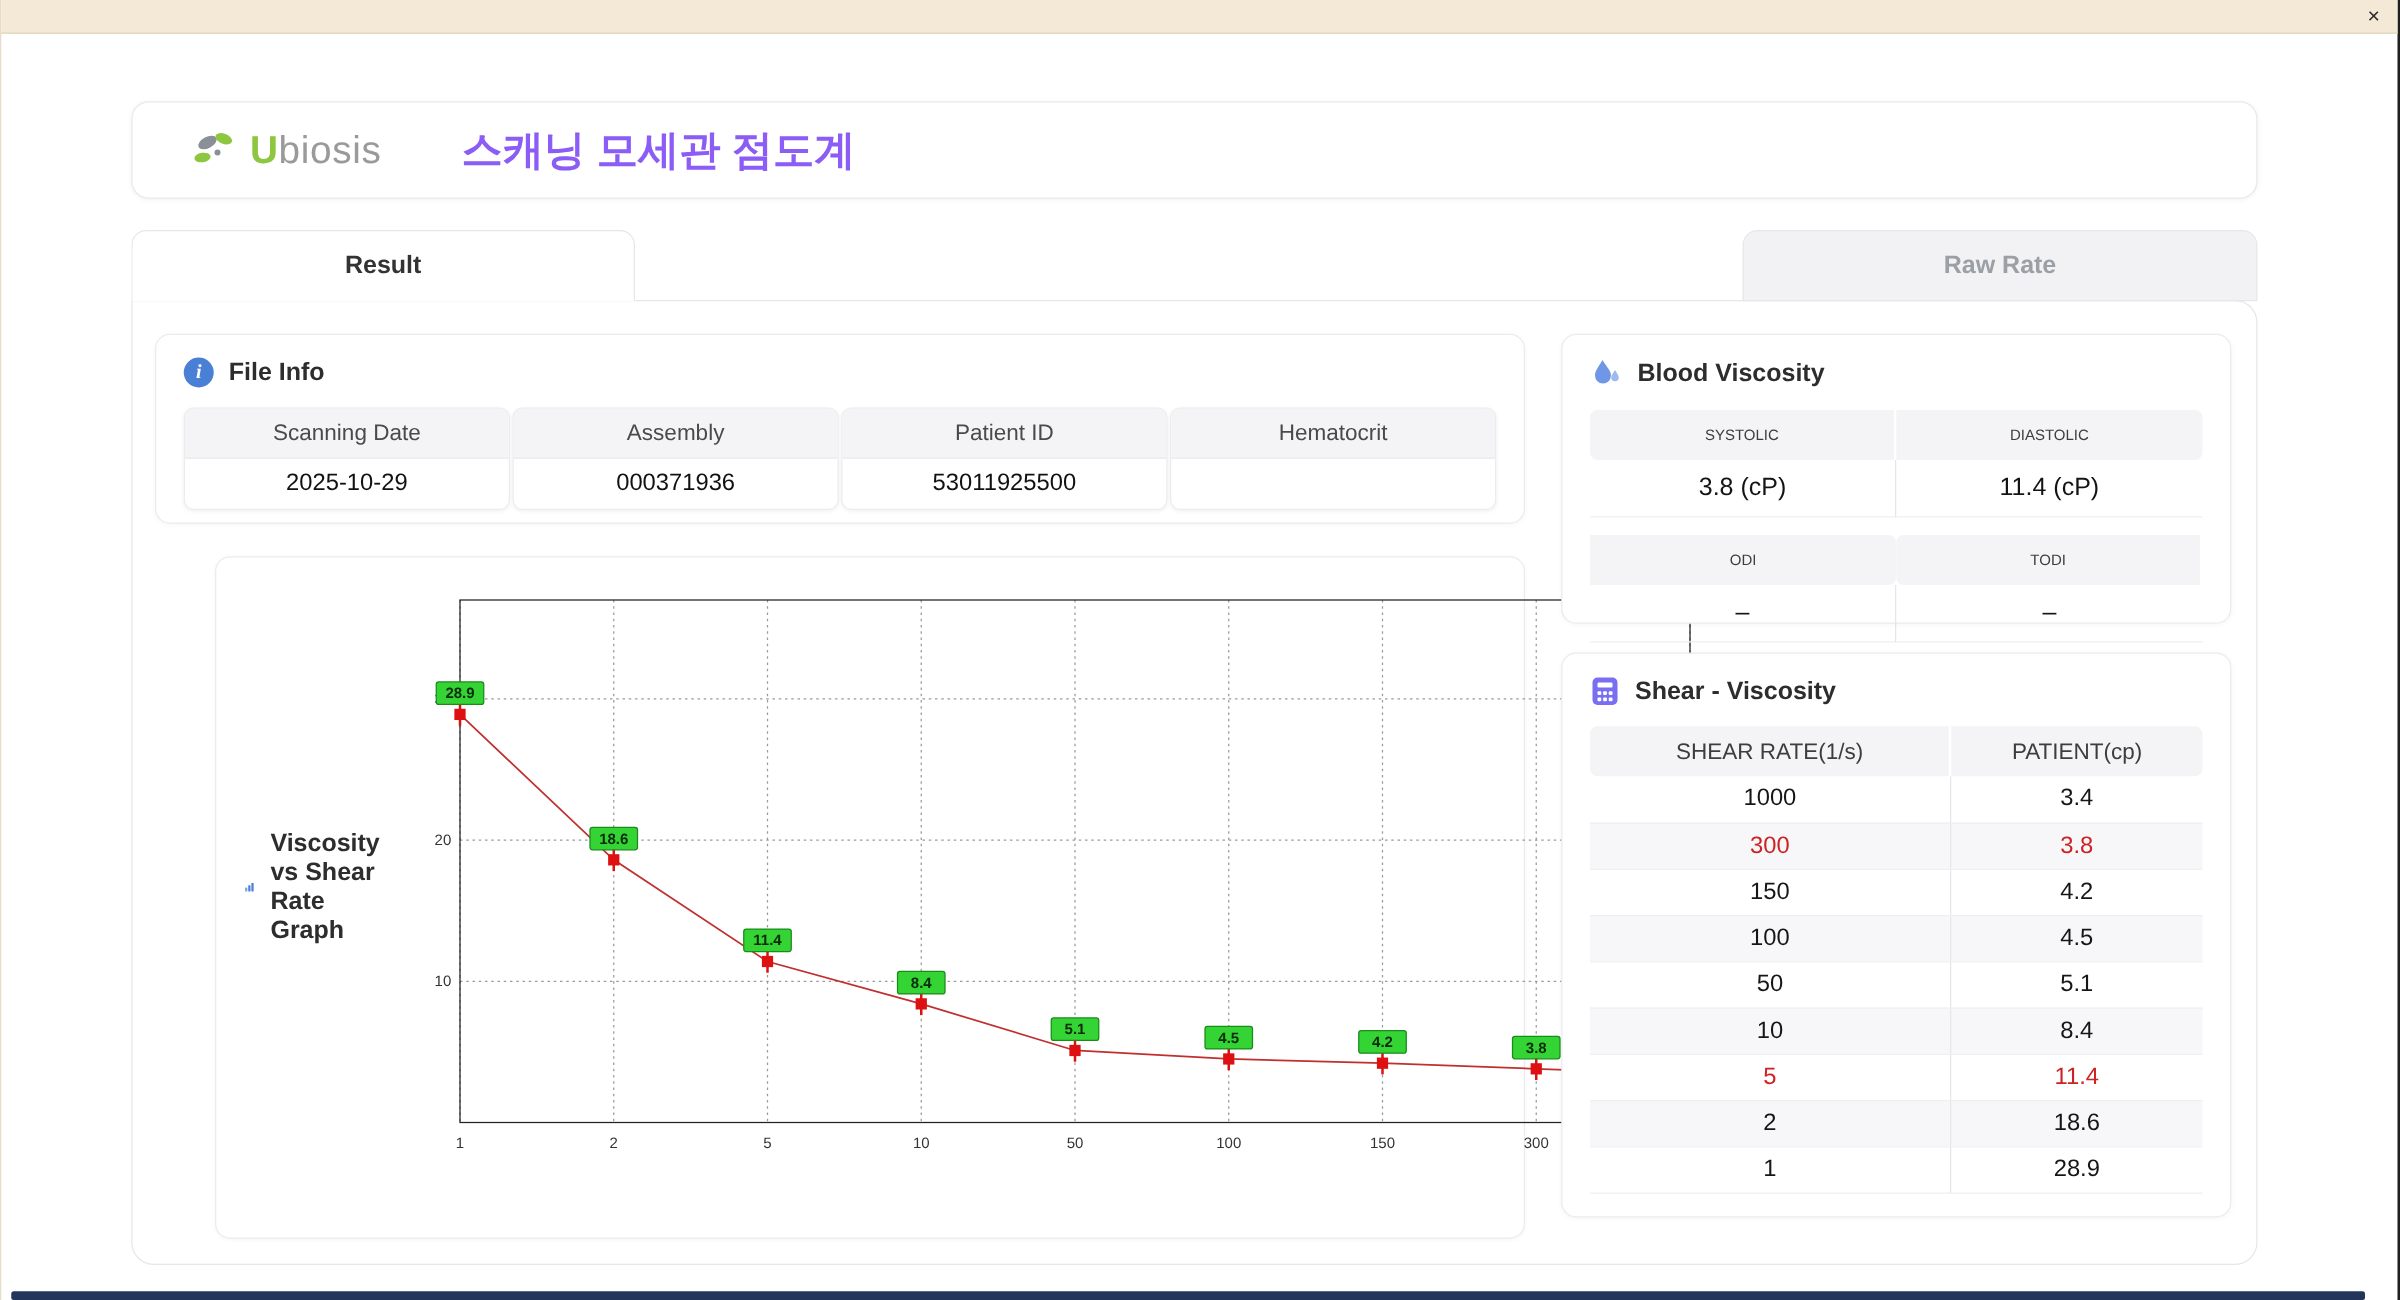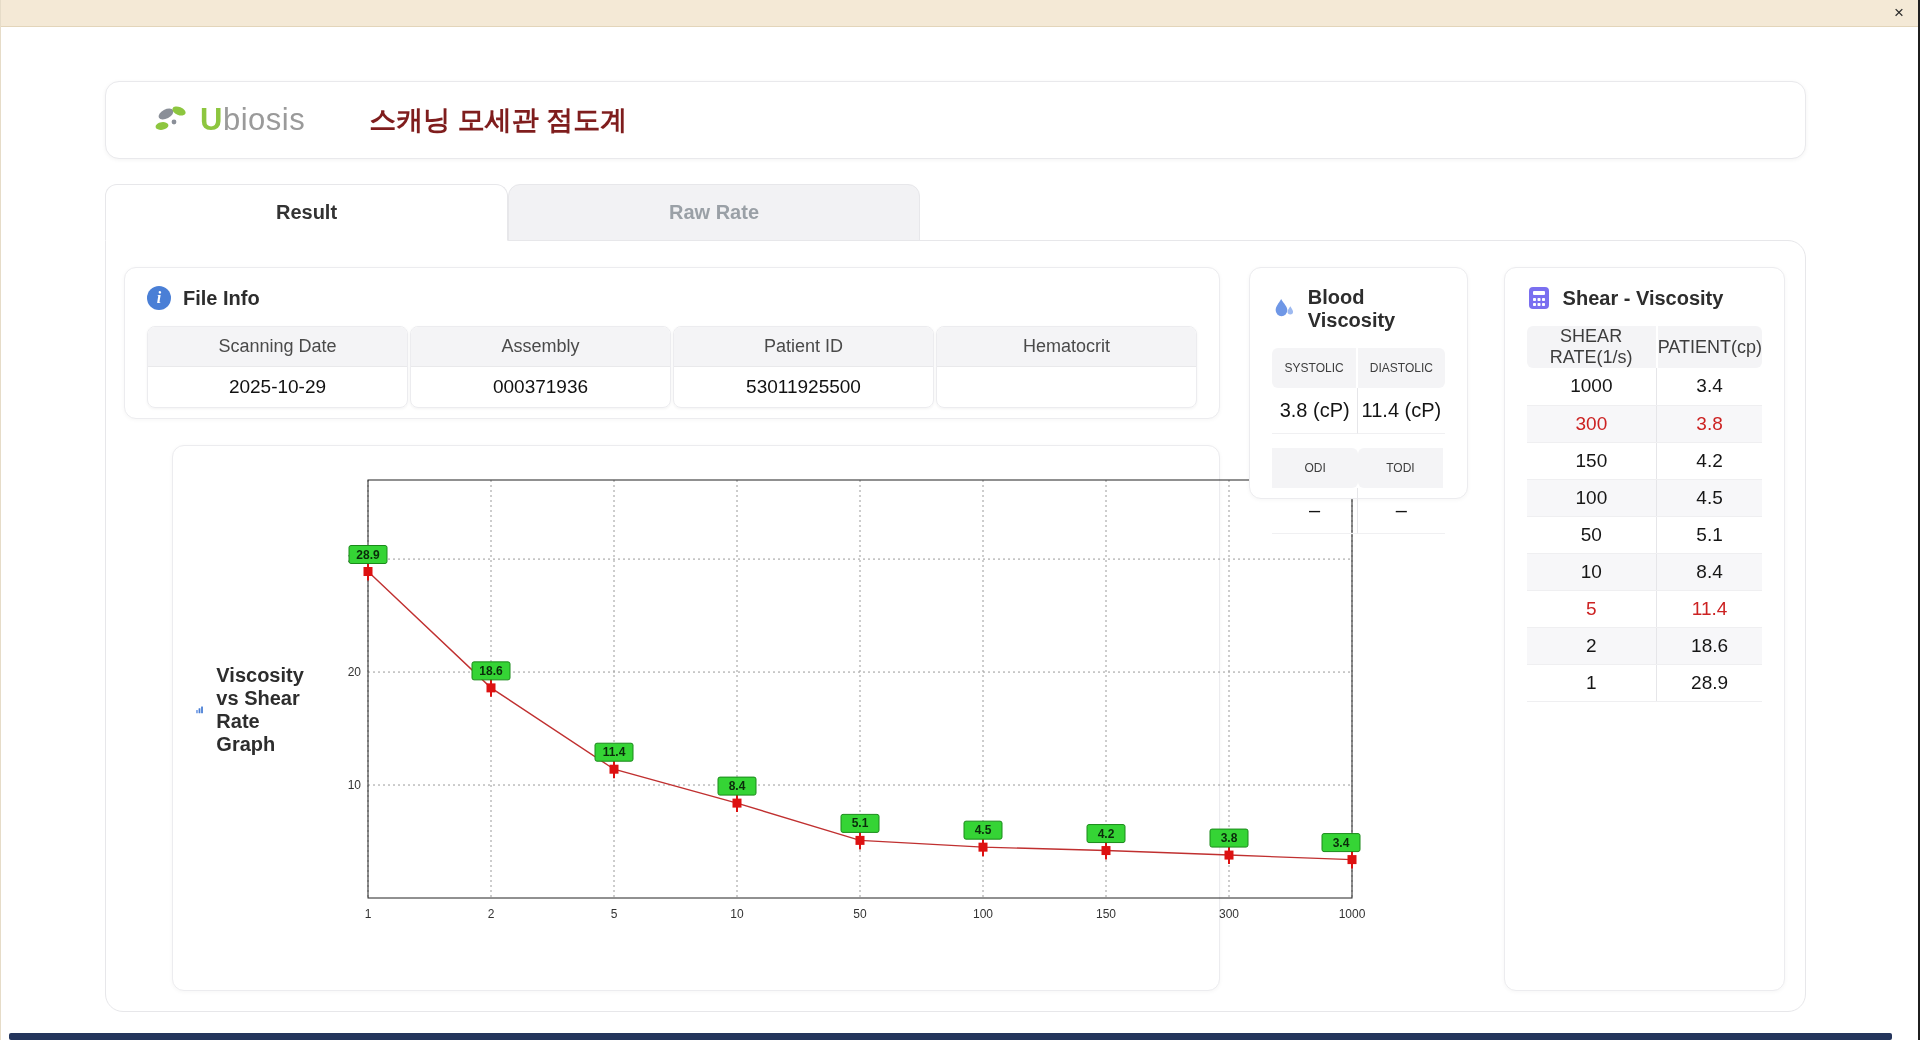--- a/index.html
+++ b/index.html
@@ -37,24 +37,24 @@
     box-shadow: 0 1px 4px rgba(0,0,0,.05);
     display: flex; align-items: center;
     padding: 0 46px;
     gap: 64px;
     background: #fff;
   }
   .logo { display: flex; align-items: center; gap: 6px; }
   .logo-text { font-size: 31px; letter-spacing: .5px; }
   .logo-u { color: #8dc63f; font-weight: 700; }
   .logo-rest { color: #9a9a9a; font-weight: 400; }
-  .app-title { font-size: 27px; font-weight: 700; color: #7f1d1d; text-align: right; }
-
-  
-  .tabs { display: flex; margin-top: 25px; position: relative; z-index: 2; }
+  .app-title { font-size: 33px; font-weight: 700; color: #8b5cf6; text-align: right; }
+
+  
+  .tabs { display: flex; margin-top: 25px; position: relative; z-index: 2; justify-content: space-between; }
   .tab {
     width: 403px; height: 57px;
     display: flex; align-items: center; justify-content: center;
     font-size: 20px; font-weight: 700;
     border: 1px solid #e7e7ea;
     border-radius: 12px 12px 0 0;
     margin-bottom: -1px;
     cursor: pointer;
   }
   .tab.active { background: #fff; color: #333; border-bottom: 1px solid #fff; }
@@ -64,21 +64,21 @@
   .main-panel {
     height: 772px;
     border: 1px solid #e7e7ea;
     border-radius: 0 18px 18px 18px;
     background: #fff;
     padding: 26px 20px 20px 18px;
     display: flex; gap: 29px;
     position: relative; z-index: 1;
   }
   .left-col { width: 1096px; display: flex; flex-direction: column; gap: 26px; }
-  .right-col { width: 539px; display: flex; flex-direction: row; gap: 36px; }
+  .right-col { width: 539px; display: flex; flex-direction: column; gap: 23px; }
 
   .card {
     border: 1px solid #ececef;
     border-radius: 12px;
     background: #fff;
     box-shadow: 0 1px 4px rgba(0,0,0,.04);
     padding: 18px 22px;
   }
   .card-title-row { display: flex; align-items: center; gap: 12px; margin-bottom: 16px; }
   .card-title { font-size: 20px; font-weight: 700; color: #2d2d2d; }

